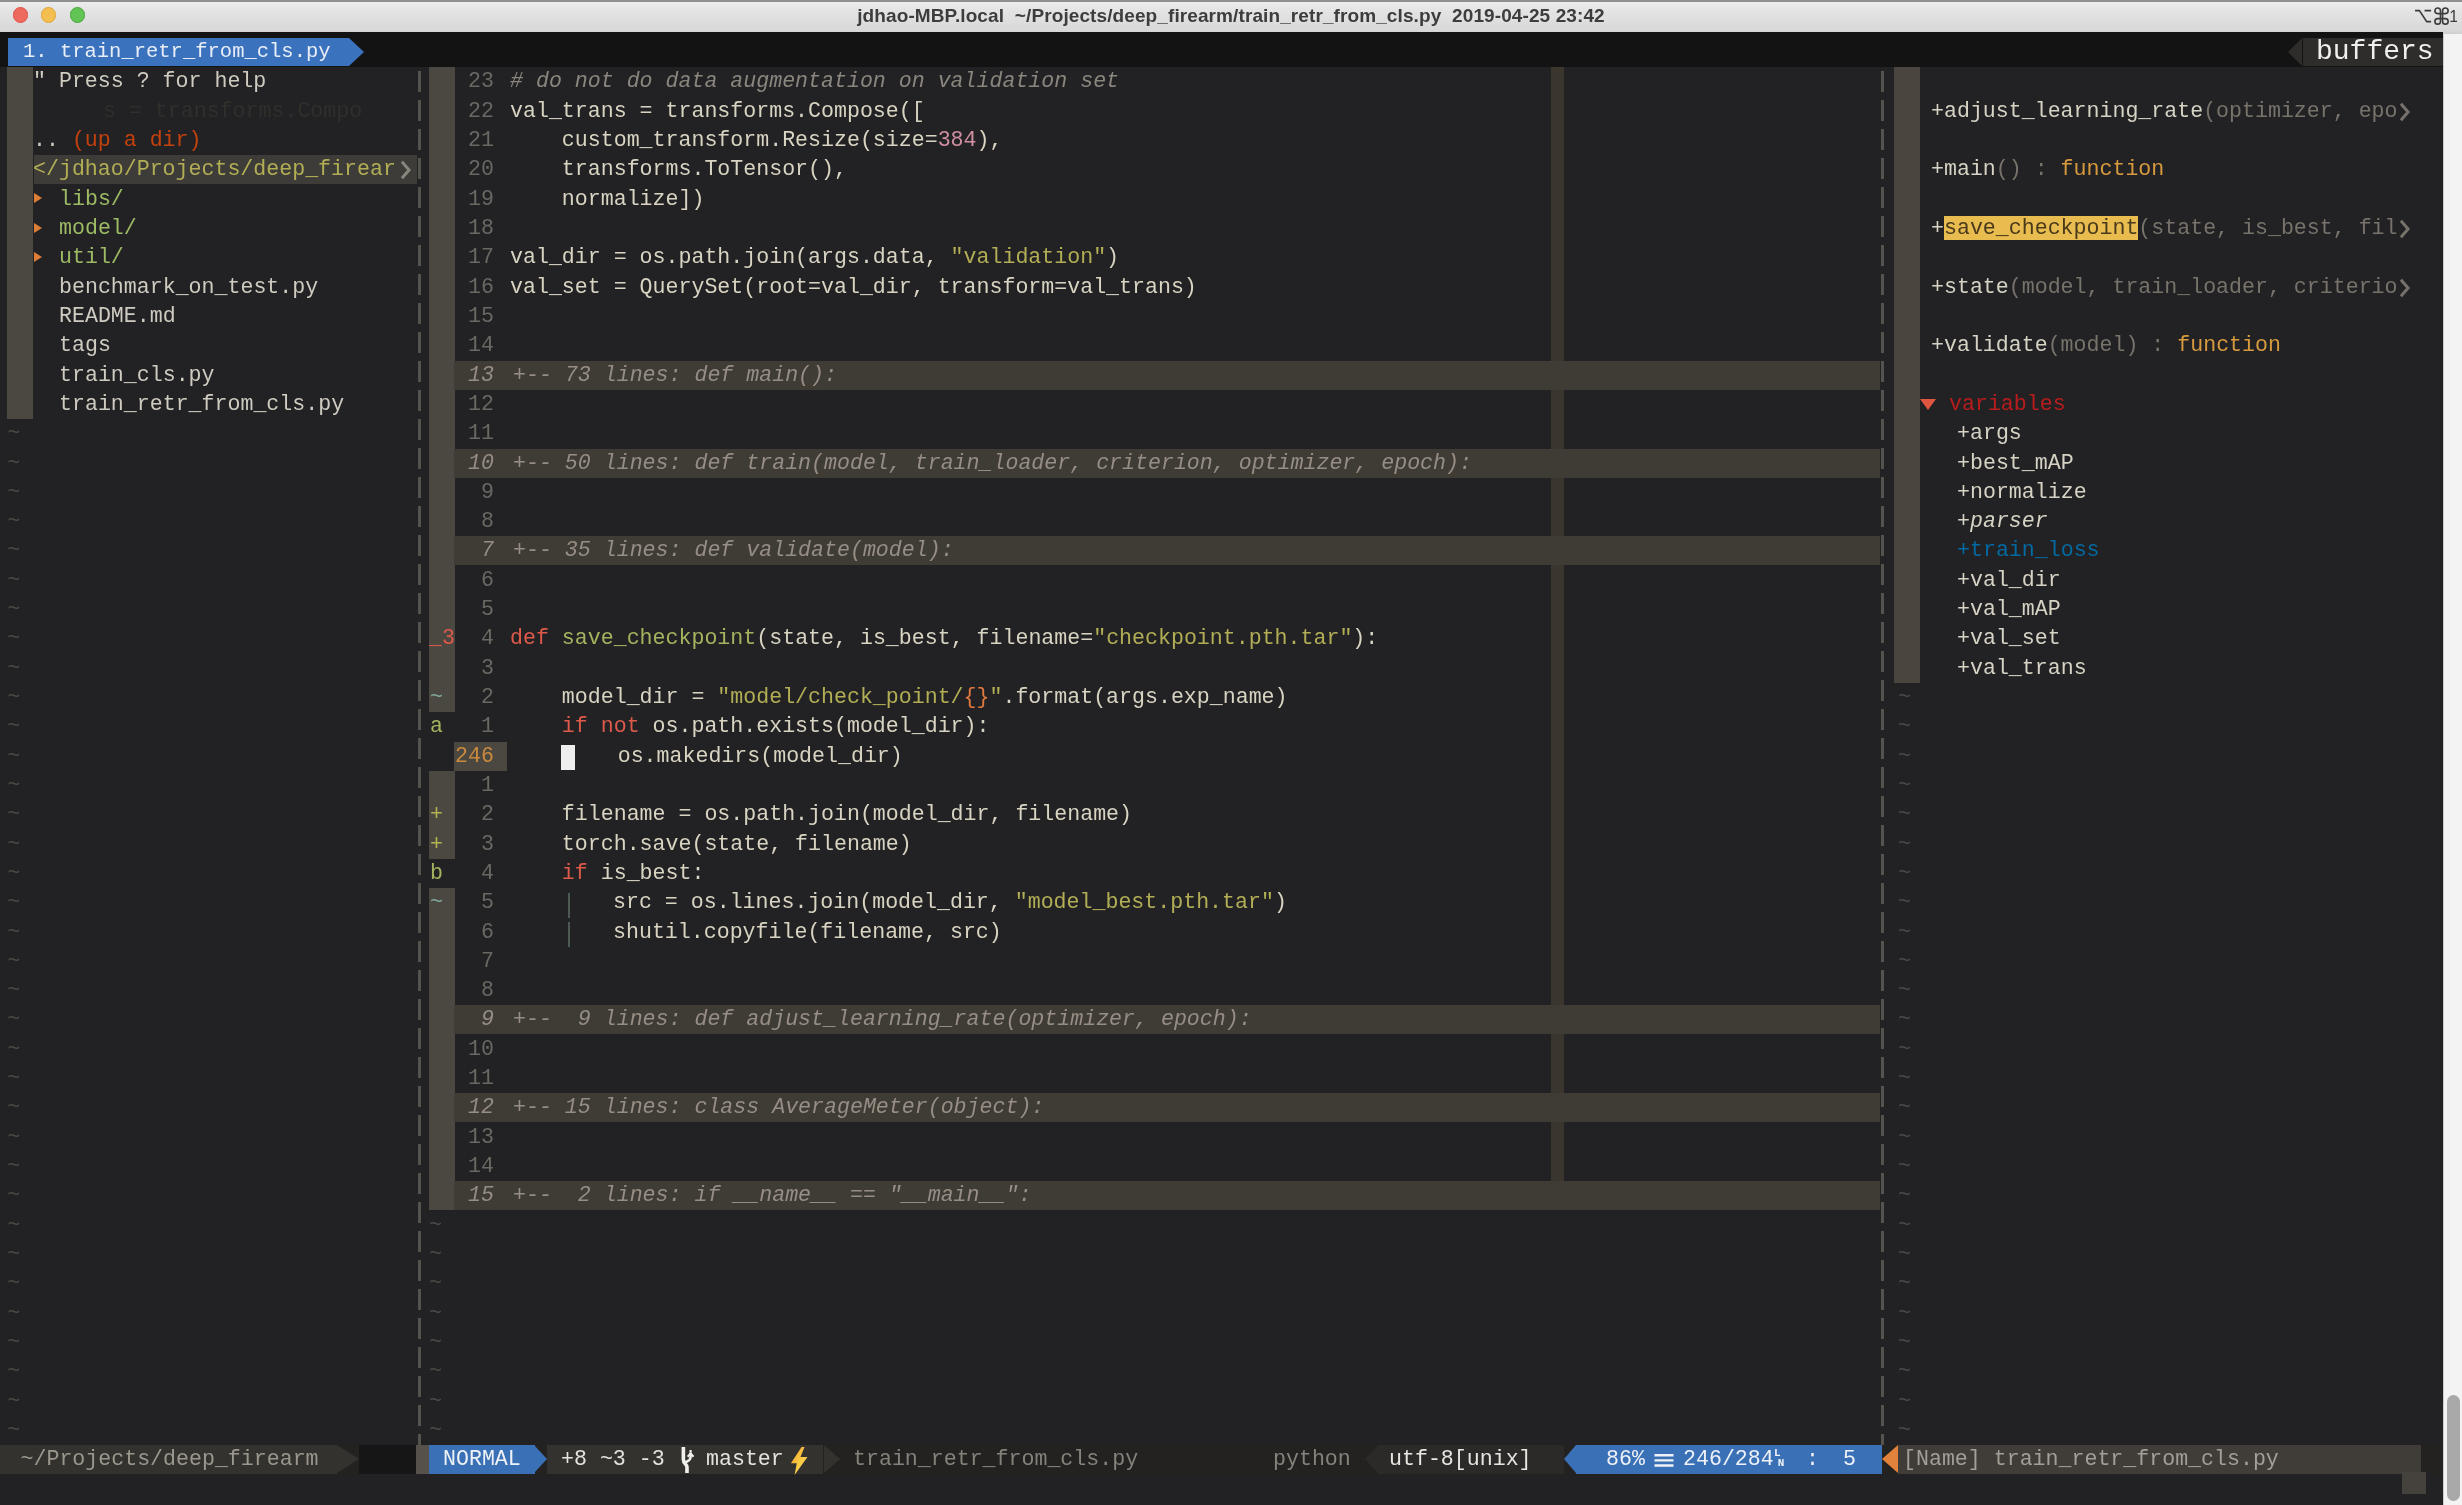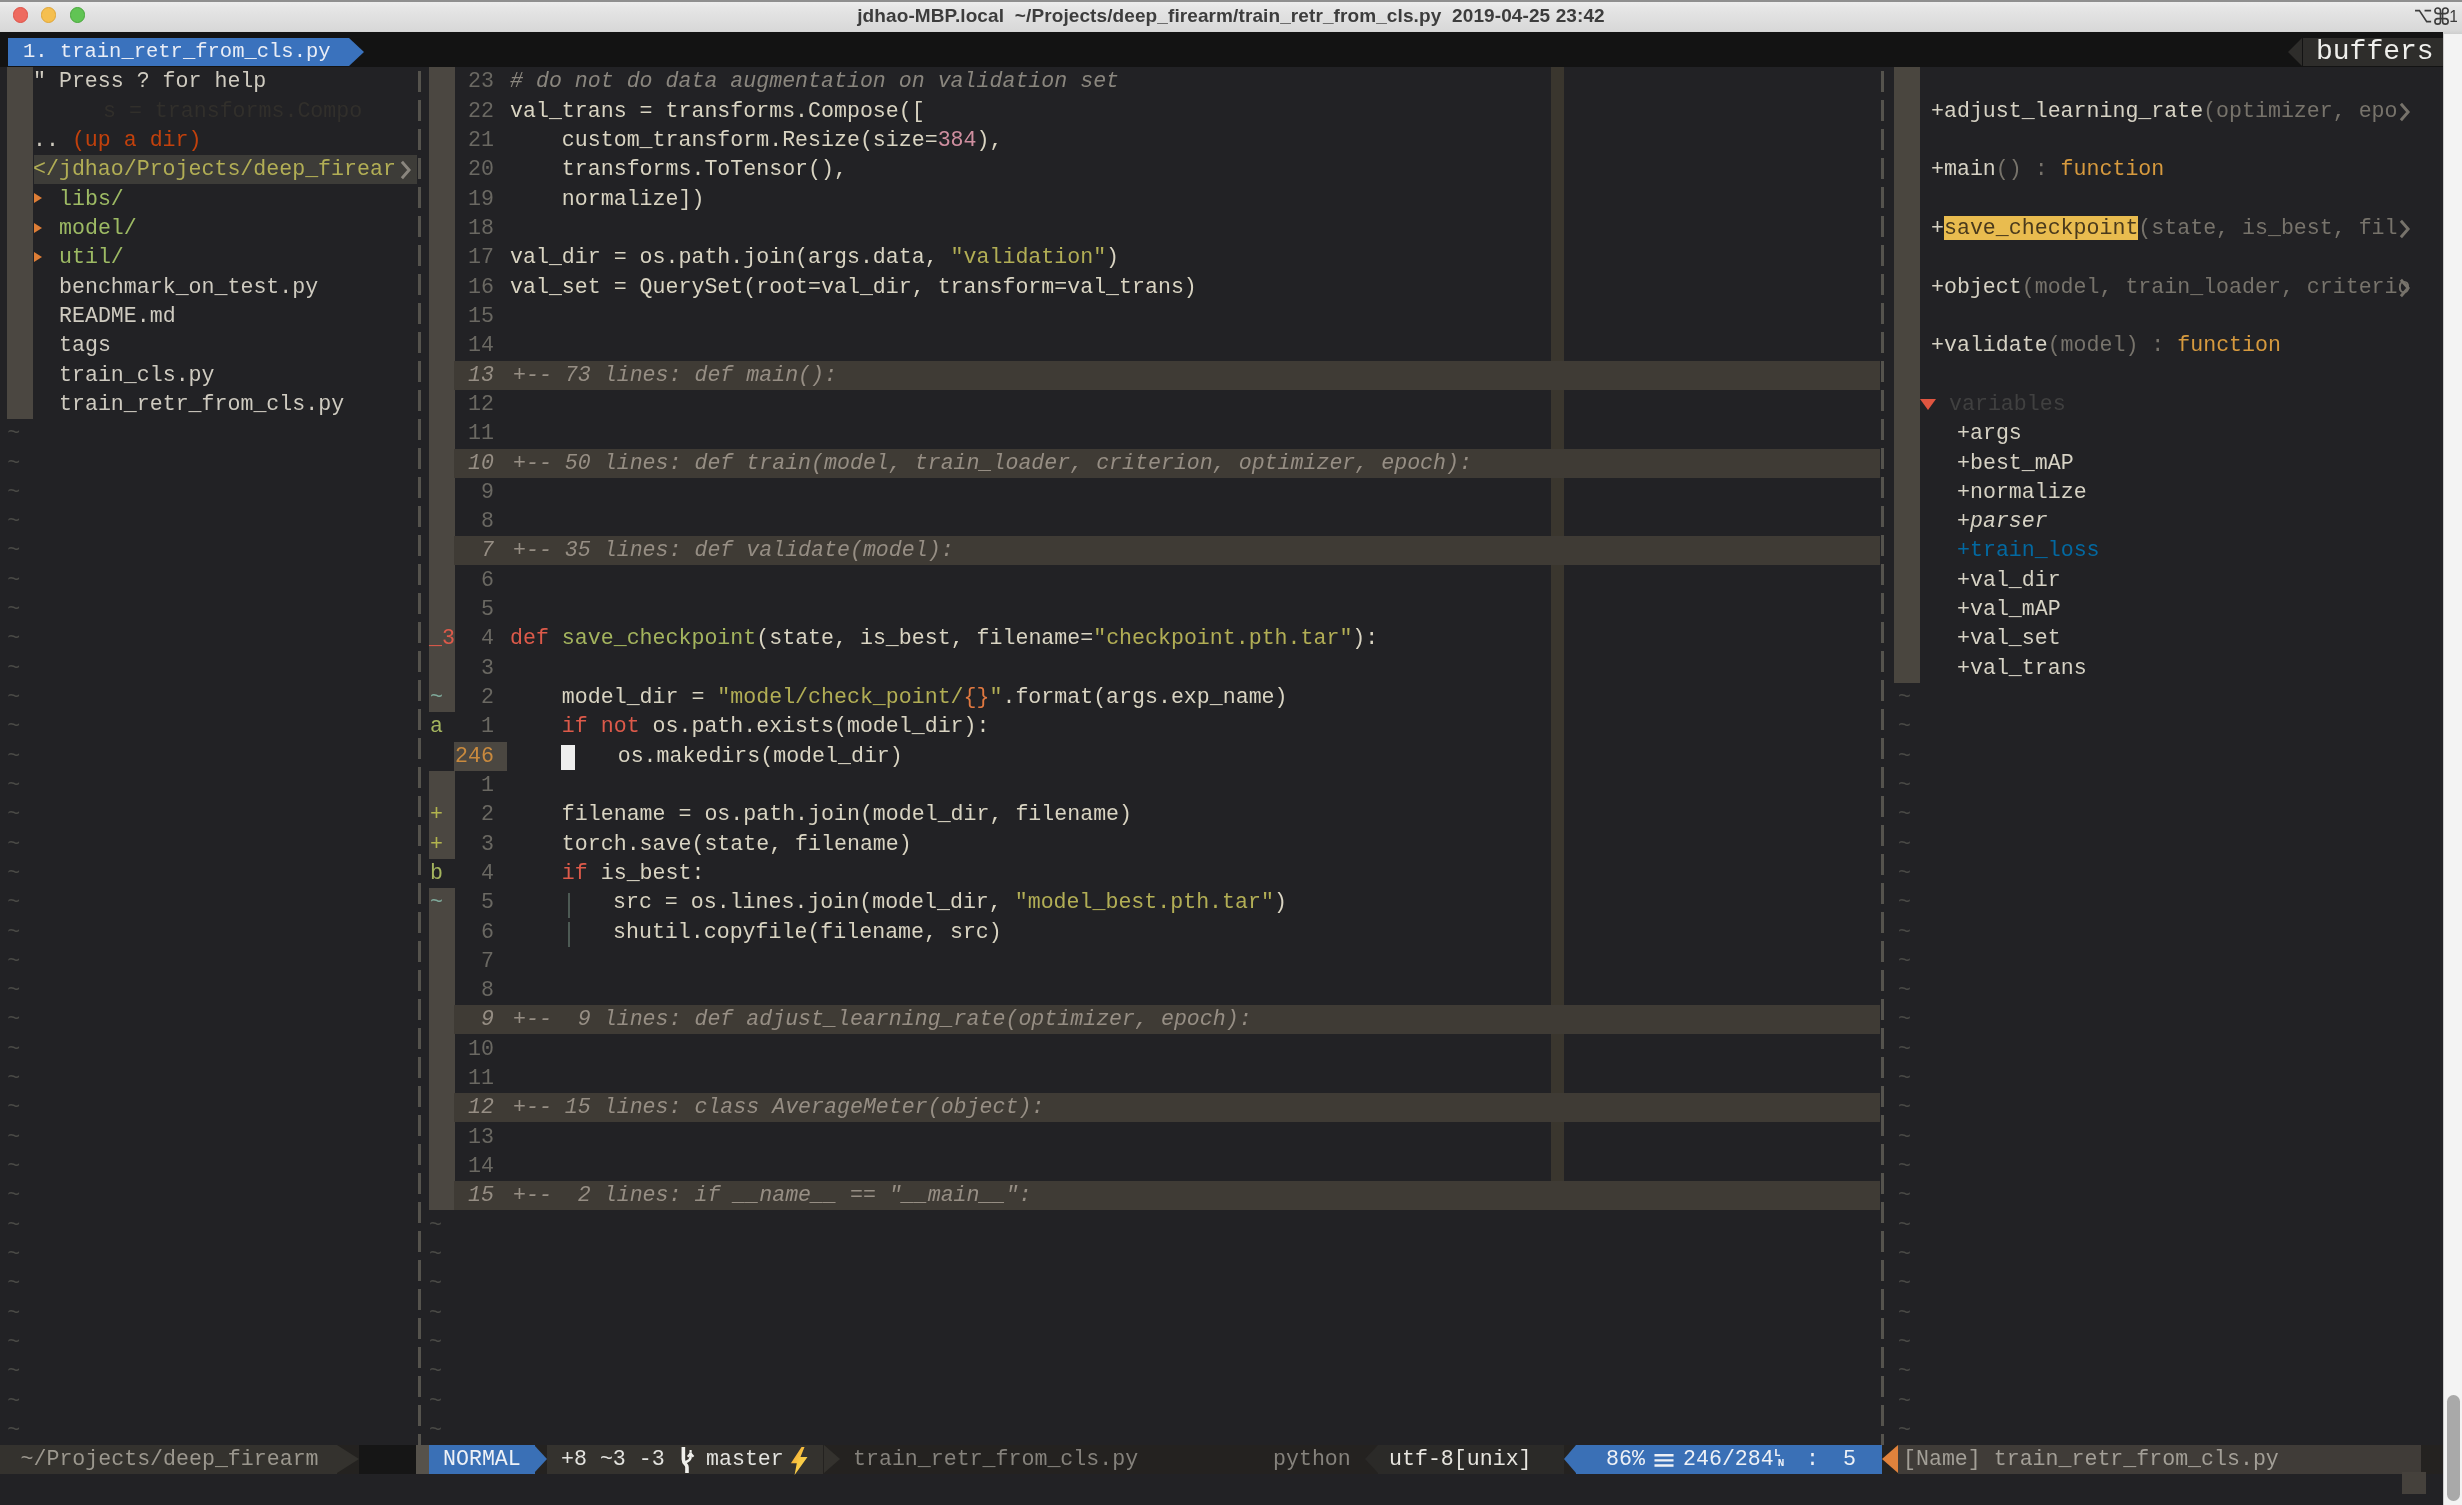--- a/index.html
+++ b/index.html
@@ -181,27 +181,27 @@
 <div class="r" style="left:429px;top:1416px"><span style="color:#4a4a46;">~</span></div>
 <div class="r" style="left:1931px;top:97px"><span style="color:#d6d2c4;">+adjust_learning_rate</span><span style="color:#77736b;">(optimizer, epo</span></div>
 <svg class="b" style="left:2398px;top:102px" width="13" height="20" viewBox="0 0 18 27">
     <path d="M4 2 L14 13.5 L4 25" stroke="#77736b" stroke-width="4" fill="none"></path>
   </svg>
 <div class="r" style="left:1931px;top:155px"><span style="color:#d6d2c4;">+main</span><span style="color:#77736b;">() : </span><span style="color:#d79a3e;">function</span></div>
 <div class="r" style="left:1931px;top:214px"><span style="color:#d6d2c4;">+</span><span style="background:#e9bc4f;color:#4a3a1c">save_checkpoint</span><span style="color:#77736b;">(state, is_best, fil</span></div>
 <svg class="b" style="left:2398px;top:219px" width="13" height="20" viewBox="0 0 18 27">
     <path d="M4 2 L14 13.5 L4 25" stroke="#77736b" stroke-width="4" fill="none"></path>
   </svg>
-<div class="r" style="left:1931px;top:273px"><span style="color:#d6d2c4;">+object</span><span style="color:#77736b;">(model, train_loader, criterio</span></div>
+<div class="r" style="left:1931px;top:273px"><span style="color:#d6d2c4;">+state</span><span style="color:#77736b;">(model, train_loader, criterio</span></div>
 <svg class="b" style="left:2398px;top:278px" width="13" height="20" viewBox="0 0 18 27">
     <path d="M4 2 L14 13.5 L4 25" stroke="#77736b" stroke-width="4" fill="none"></path>
   </svg>
 <div class="r" style="left:1931px;top:331px"><span style="color:#d6d2c4;">+validate</span><span style="color:#77736b;">(model)</span><span style="color:#77736b;"> : </span><span style="color:#d79a3e;">function</span></div>
 <div class="tri-r" style="left:1920px;top:399px;border-left:8px solid transparent;border-right:8px solid transparent;border-top:11.7px solid #e05540"></div>
-<div class="r" style="left:1949px;top:390px"><span style="color:#404040;margin-top:44px;">variables</span></div>
+<div class="r" style="left:1949px;top:390px"><span style="color:#b91c1c;margin-top:44px;">variables</span></div>
 <div class="r" style="left:1957px;top:419px"><span style="color:#d6d2c4;">+args</span></div>
 <div class="r" style="left:1957px;top:449px"><span style="color:#d6d2c4;">+best_mAP</span></div>
 <div class="r" style="left:1957px;top:478px"><span style="color:#d6d2c4;">+normalize</span></div>
 <div class="r" style="left:1957px;top:507px"><span style="color:#d6d2c4;font-style:italic;">+parser</span></div>
 <div class="r" style="left:1957px;top:536px"><span style="color:#0369a1;">+train_loss</span></div>
 <div class="r" style="left:1957px;top:566px"><span style="color:#d6d2c4;">+val_dir</span></div>
 <div class="r" style="left:1957px;top:595px"><span style="color:#d6d2c4;">+val_mAP</span></div>
 <div class="r" style="left:1957px;top:624px"><span style="color:#d6d2c4;">+val_set</span></div>
 <div class="r" style="left:1957px;top:654px"><span style="color:#d6d2c4;">+val_trans</span></div>
 <div class="r" style="left:1898px;top:683px"><span style="color:#4a4a46;">~</span></div>

